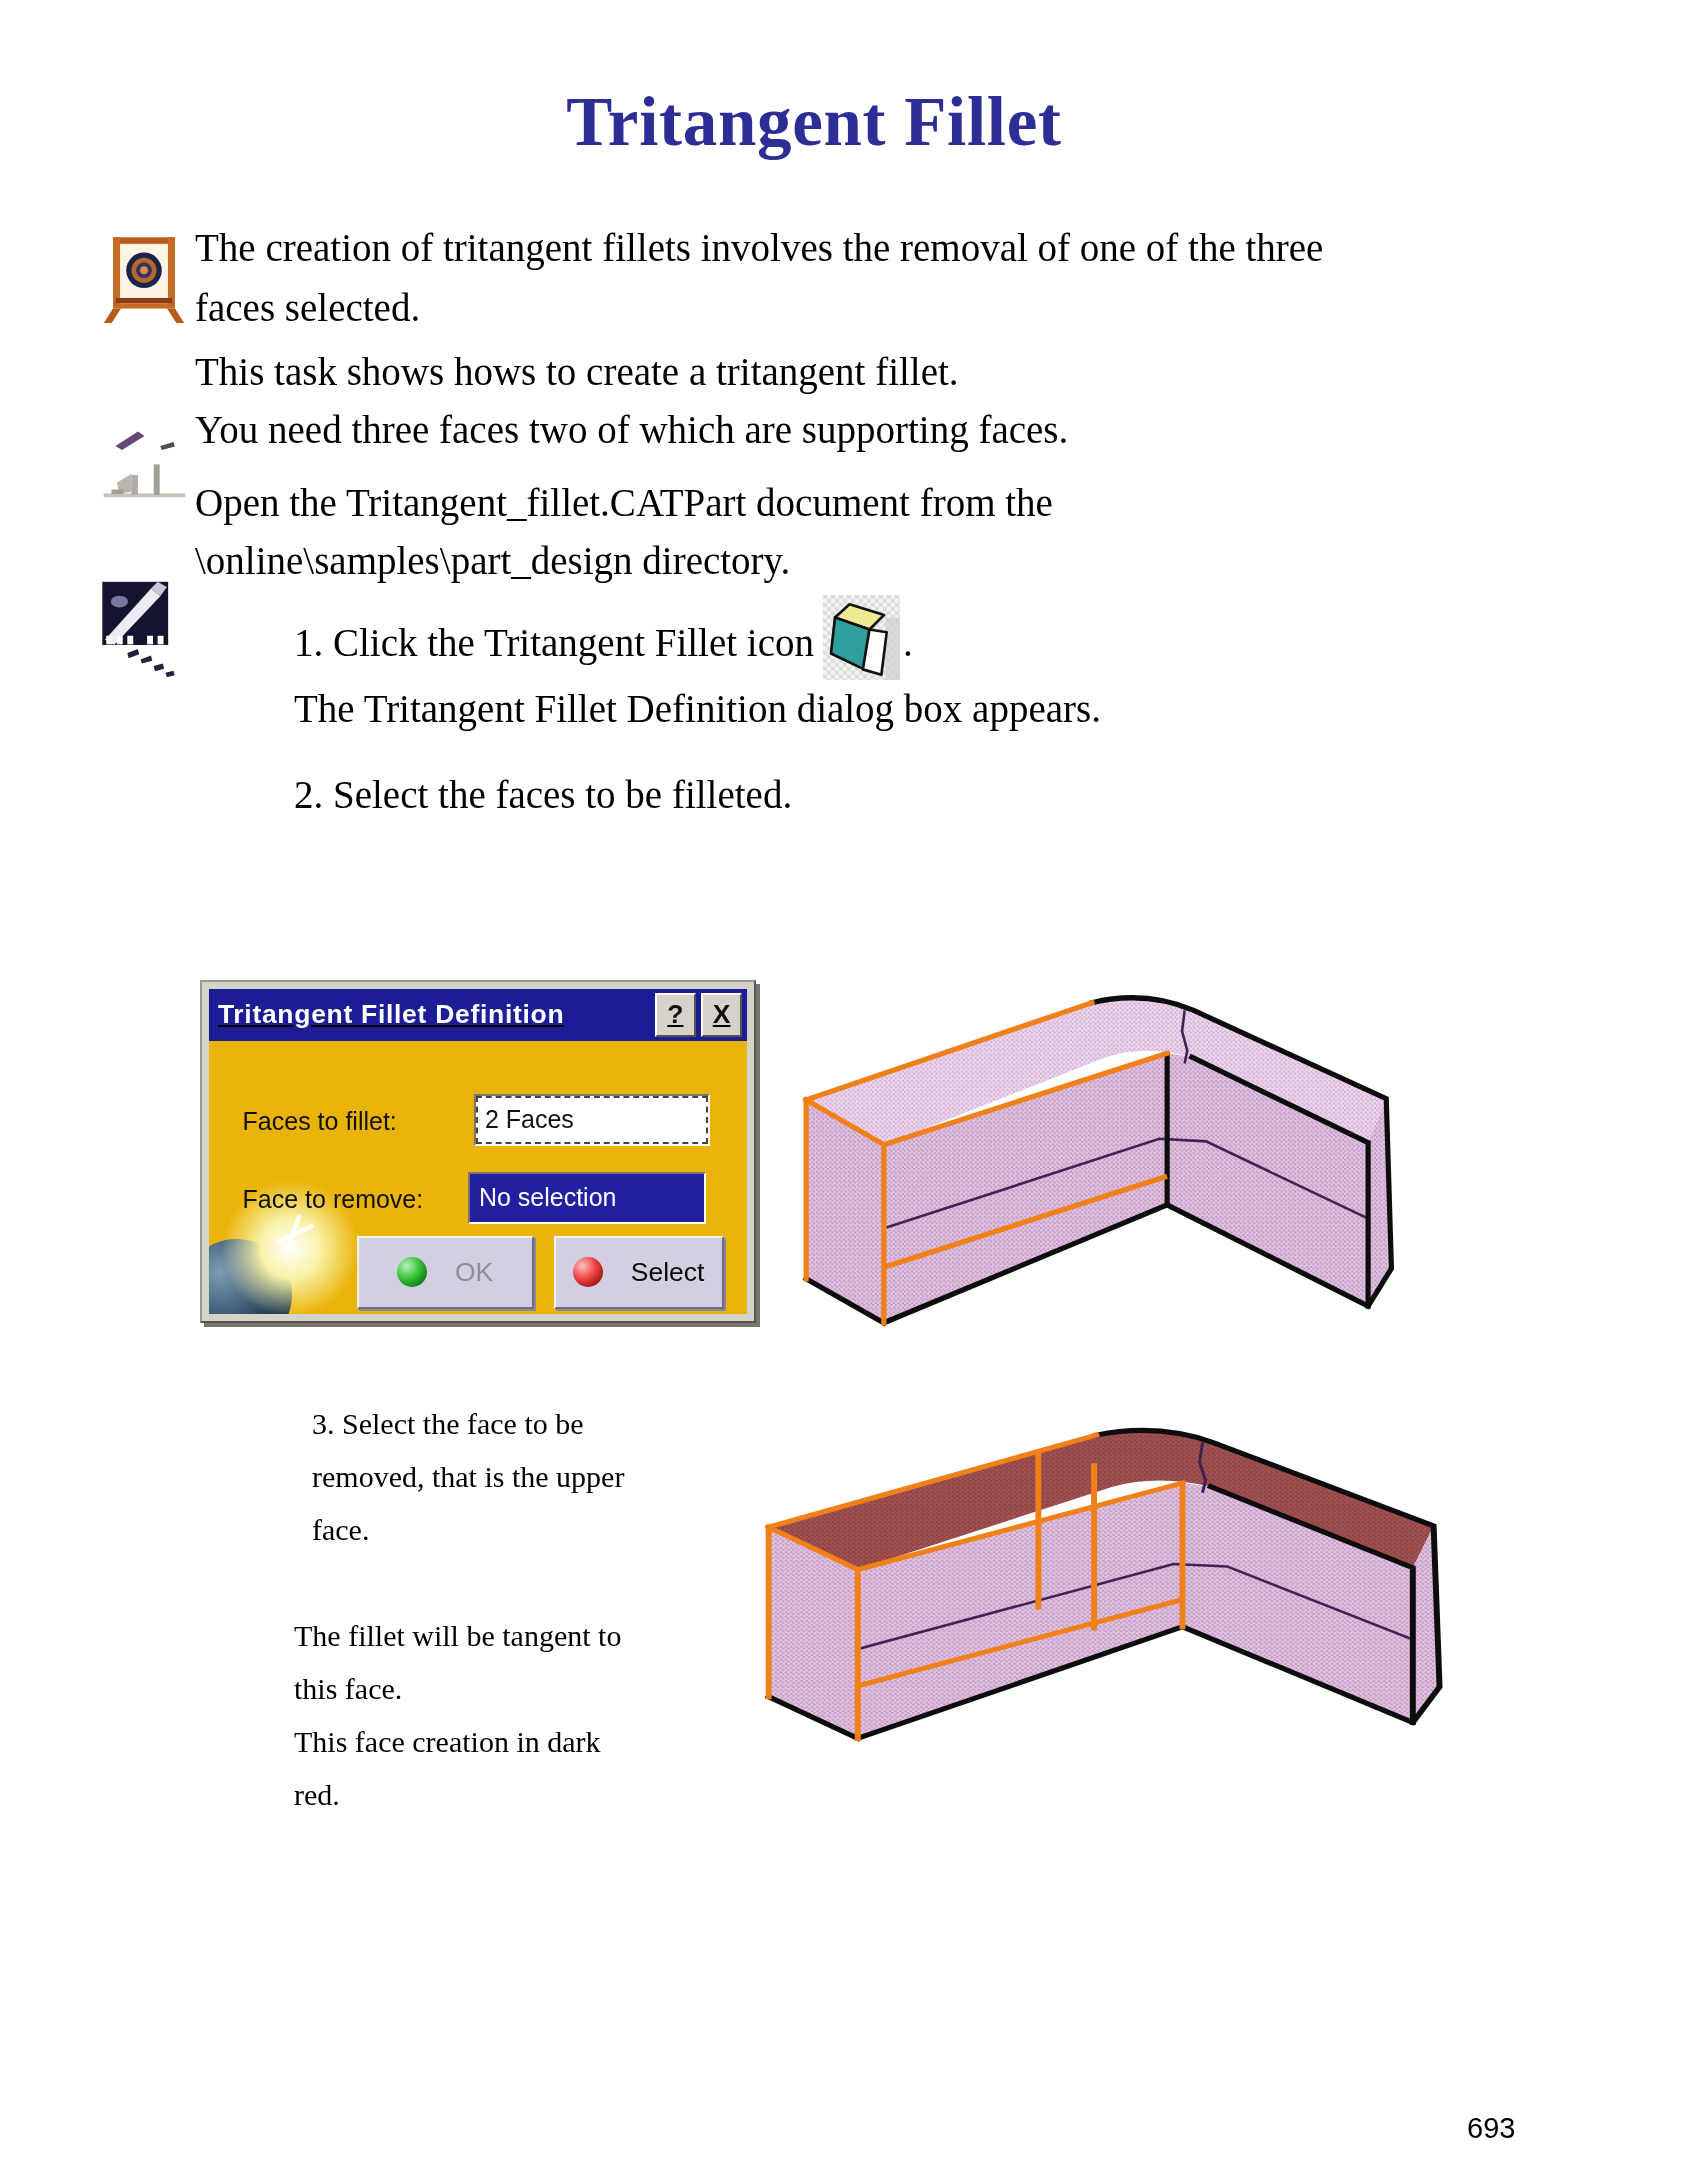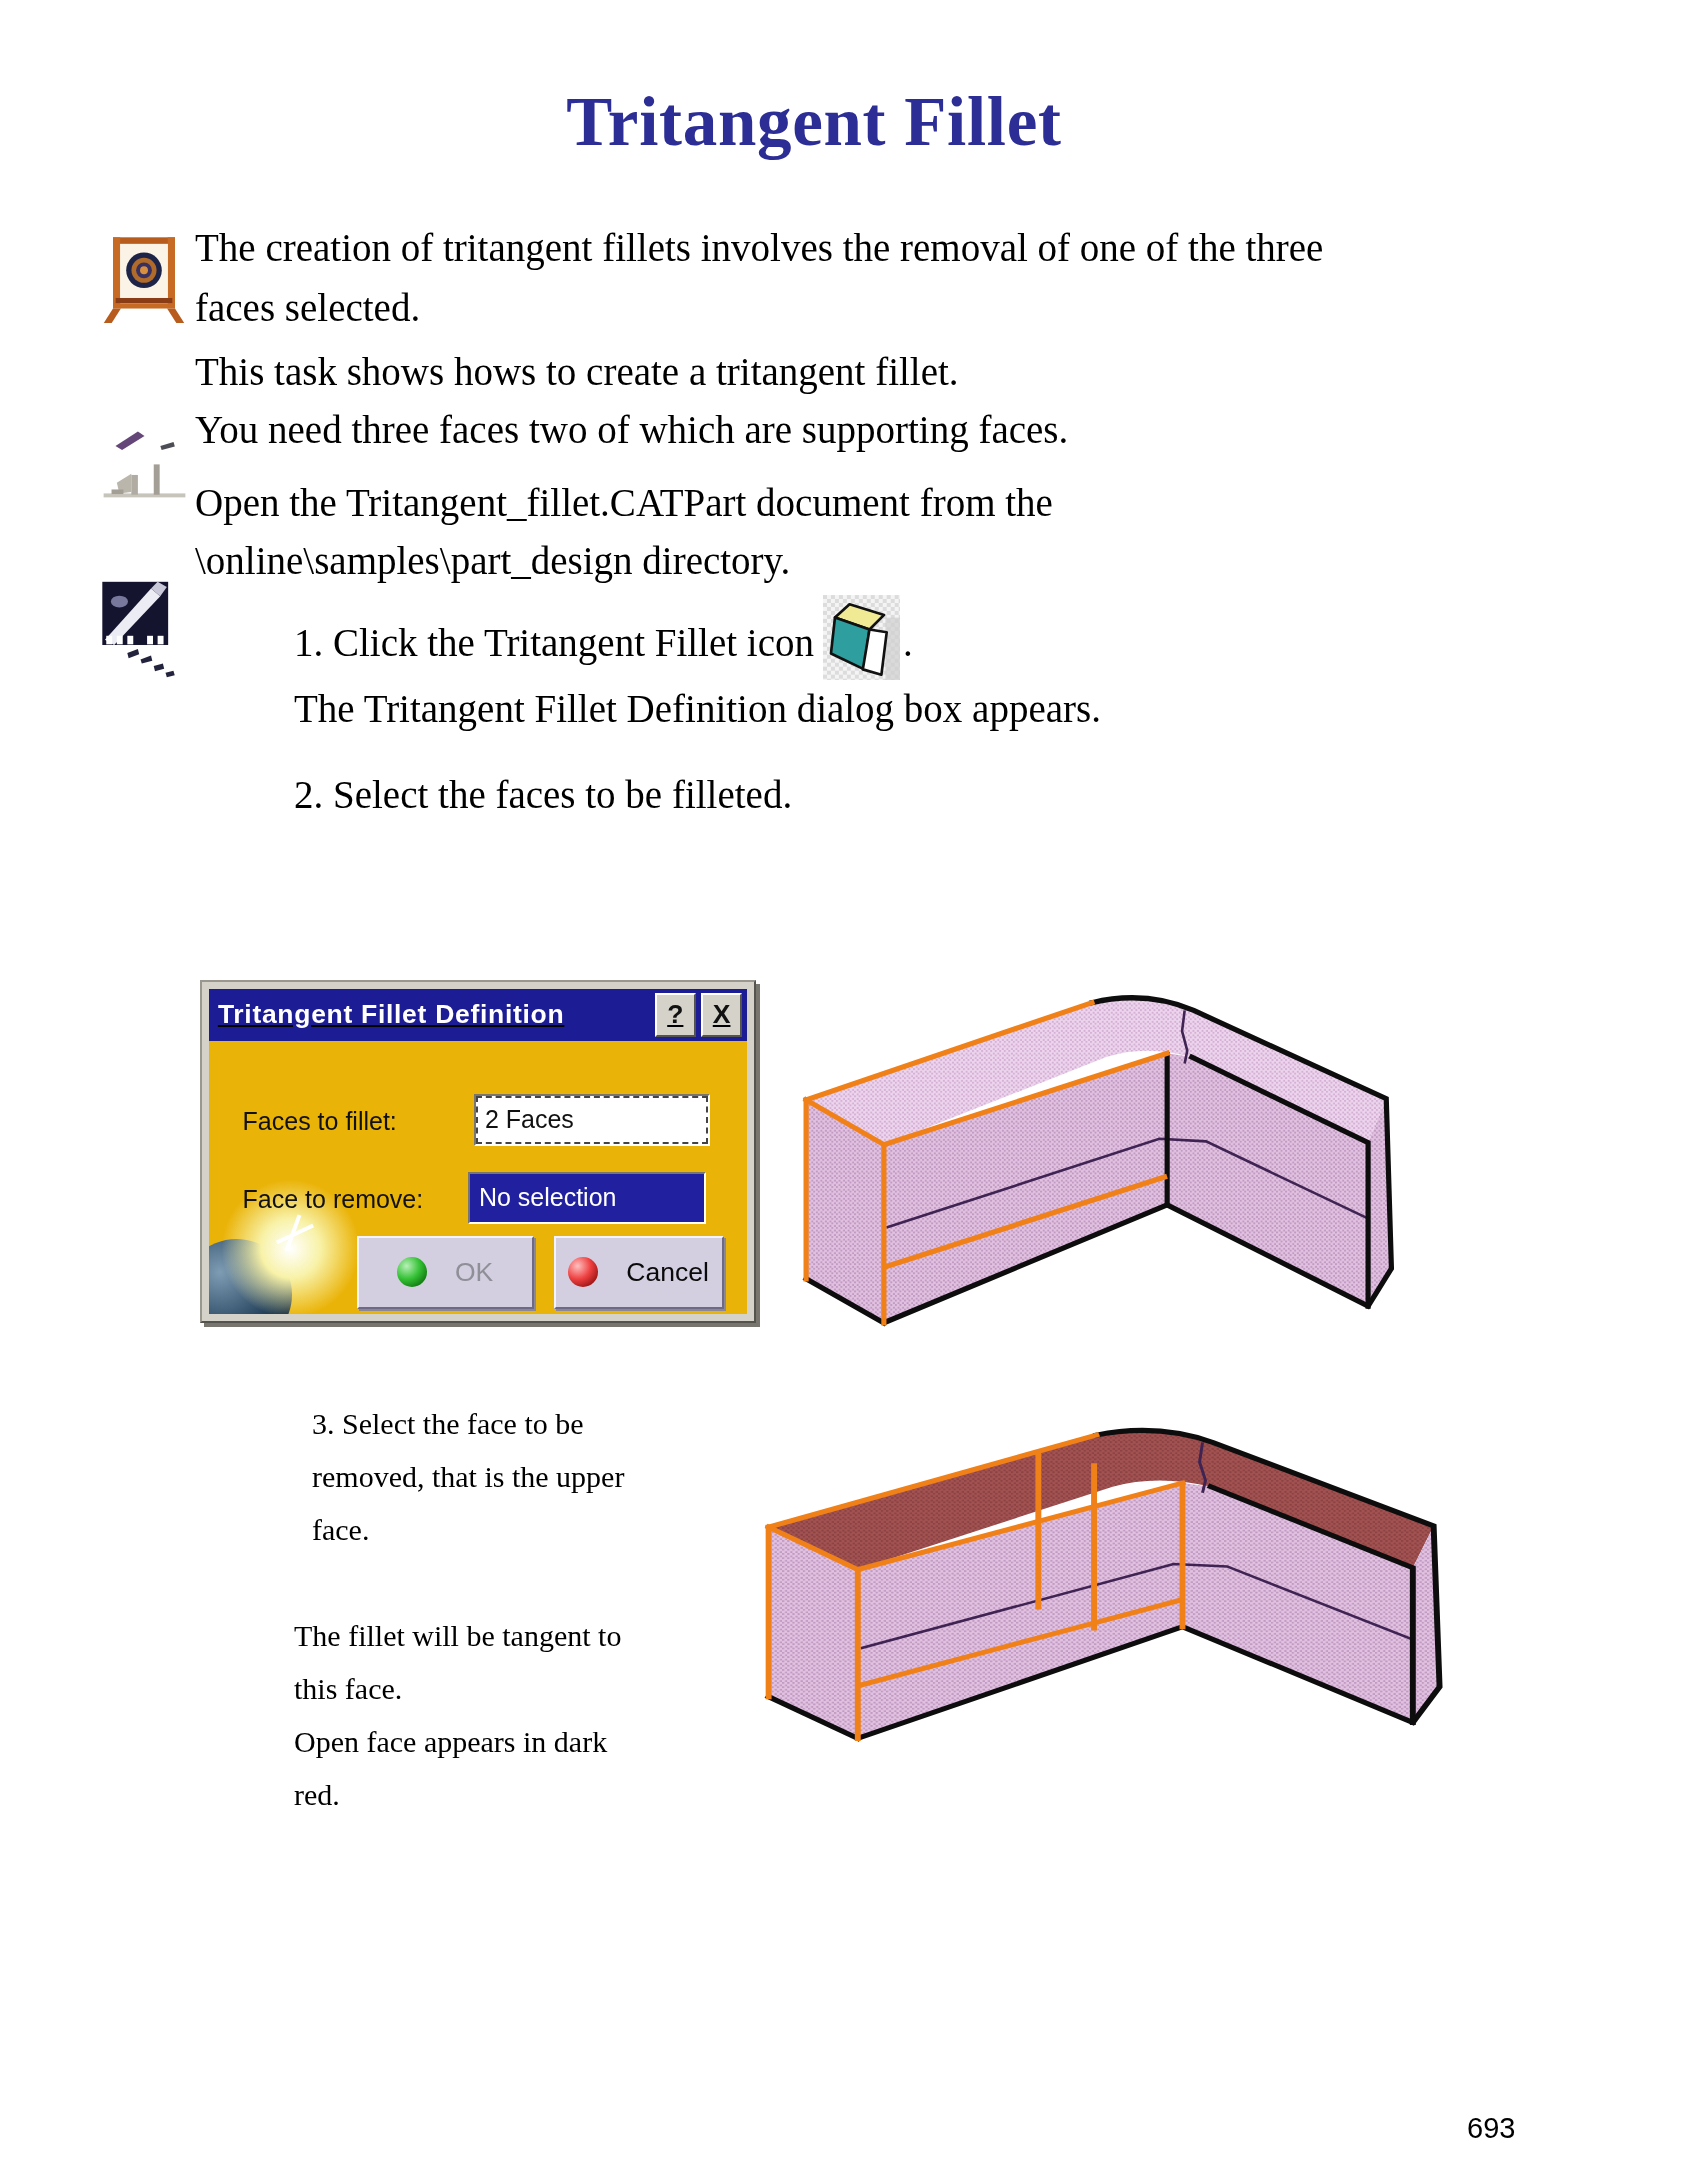--- a/index.html
+++ b/index.html
@@ -159,21 +159,21 @@
 
       <div class="dlg-label lbl2">Face to remove:</div>
       <div class="field f2">No selection</div>
 
       <div class="btn3d okb">
         <span class="sphere green"></span>
         <span>OK</span>
       </div>
       <div class="btn3d cnb">
         <span class="sphere red"></span>
-        <span>Cancel</span>
+        <span>Select</span>
       </div>
     </div>
   </div>
 
   <svg class="abs m1" width="615" height="363" viewBox="0 0 930 560">
     <defs>
       <pattern id="m1t" width="7" height="7" patternUnits="userSpaceOnUse">
         <rect width="7" height="7" fill="#eed6ee"></rect>
         <rect width="3" height="3" fill="#d4b0d4"></rect>
           <rect x="4" y="4" width="3" height="3" fill="#d4b0d4"></rect>
@@ -209,21 +209,21 @@
   </svg>
 
   <div class="abs s3">
     <div>3. Select the face to be</div>
     <div>removed, that is the upper</div>
     <div>face.</div>
   </div>
   <div class="abs s3b">
     <div>The fillet will be tangent to</div>
     <div>this face.</div>
-    <div>Open face appears in dark</div>
+    <div>This face creation in dark</div>
     <div>red.</div>
   </div>
 
   <svg class="abs m2" width="691" height="344" viewBox="0 0 930 560" preserveAspectRatio="none">
     <defs>
       <pattern id="m2t" width="7" height="7" patternUnits="userSpaceOnUse">
         <rect width="7" height="7" fill="#a35252"></rect>
         <rect width="3" height="3" fill="#8b4242"></rect>
           <rect x="4" y="4" width="3" height="3" fill="#8b4242"></rect>
       </pattern>

